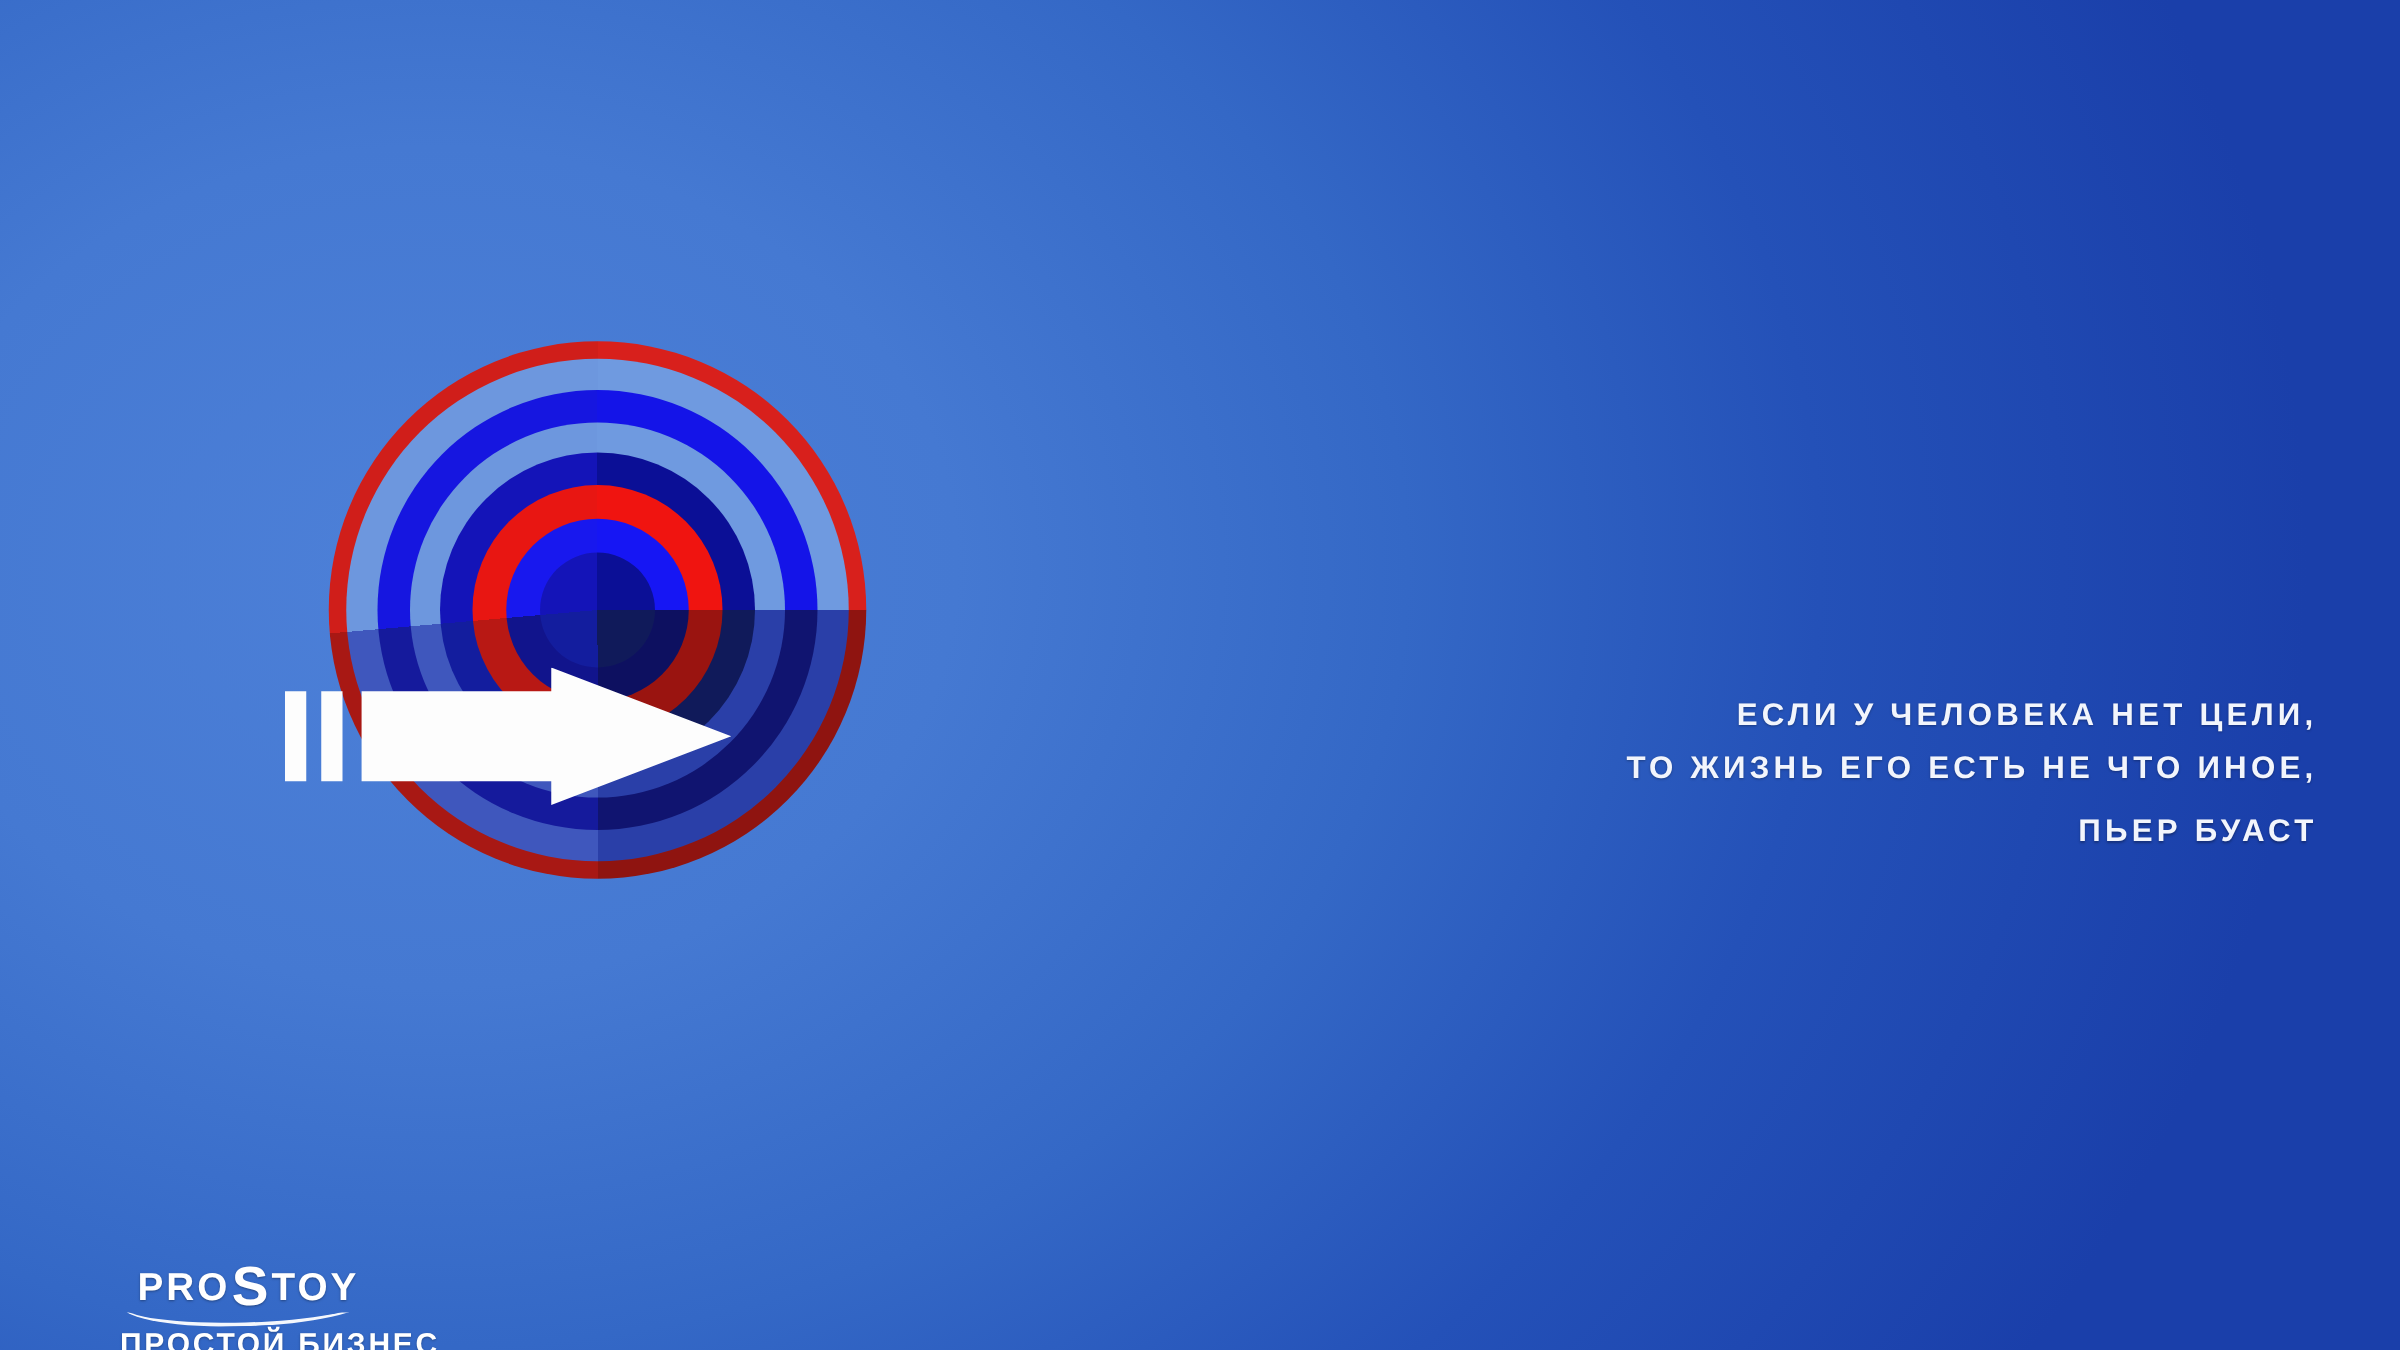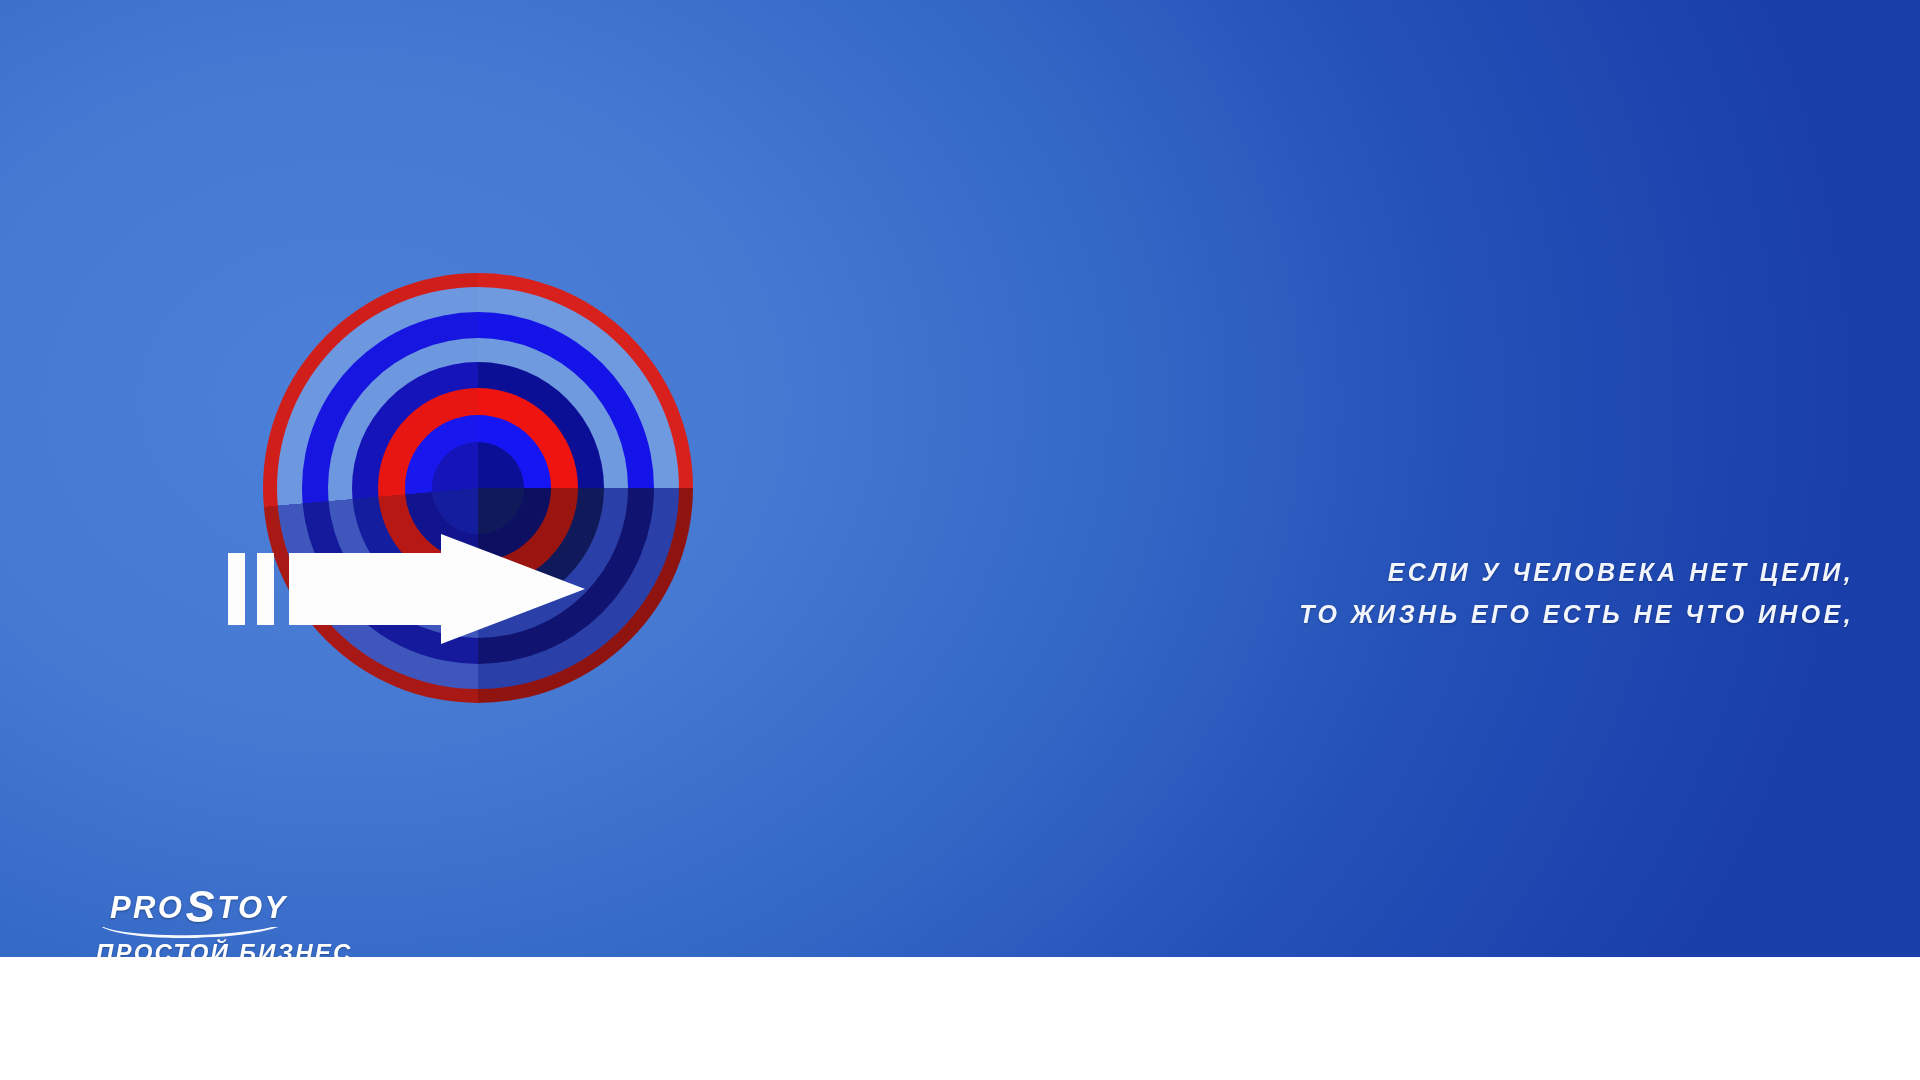--- a/index.html
+++ b/index.html
@@ -6,30 +6,29 @@
 
   html, body {
     width:1920px; height:1080px;
     overflow:hidden;
     font-family:"Liberation Sans", sans-serif;
   }
 
   
   #slide {
     position:relative;
-    width:1920px; height:957px;
+    width:1920px; height:1080px;
     background:
       radial-gradient(ellipse 1500px 1200px at 18% 42%,
         #4d80d8 0%,
         #4579d2 28%,
         #3468c6 52%,
         #2451b8 74%,
         #1a3faa 100%);
     overflow:hidden;
-    font-style:italic;
   }
 
   
   #target-graphic {
     position:absolute;
     left:263px; top:273px;
     width:430px; height:430px;
   }
   #target-graphic .ring {
     position:absolute;
@@ -212,20 +211,21 @@
 
   <div id="arrow-graphic">
     <div id="arrow-dash-1"></div>
     <div id="arrow-dash-2"></div>
     <div id="arrow-body"></div>
   </div>
 
   <div id="quote-block">
     <span class="qline">ЕСЛИ У ЧЕЛОВЕКА НЕТ ЦЕЛИ,</span>
     <span class="qline">ТО ЖИЗНЬ ЕГО ЕСТЬ НЕ ЧТО ИНОЕ,</span>
+    <span id="quote-author">ПЬЕР БУАСТ</span>
   </div>
 
   <div id="logo-block">
     <div id="logo-wordmark">
       <span id="logo-pro">PRO</span><span id="logo-s">S</span><span id="logo-toy">TOY</span>
       <span id="logo-swoosh"></span>
     </div>
     <div id="logo-tagline">ПРОСТОЙ БИЗНЕС</div>
   </div>
 

